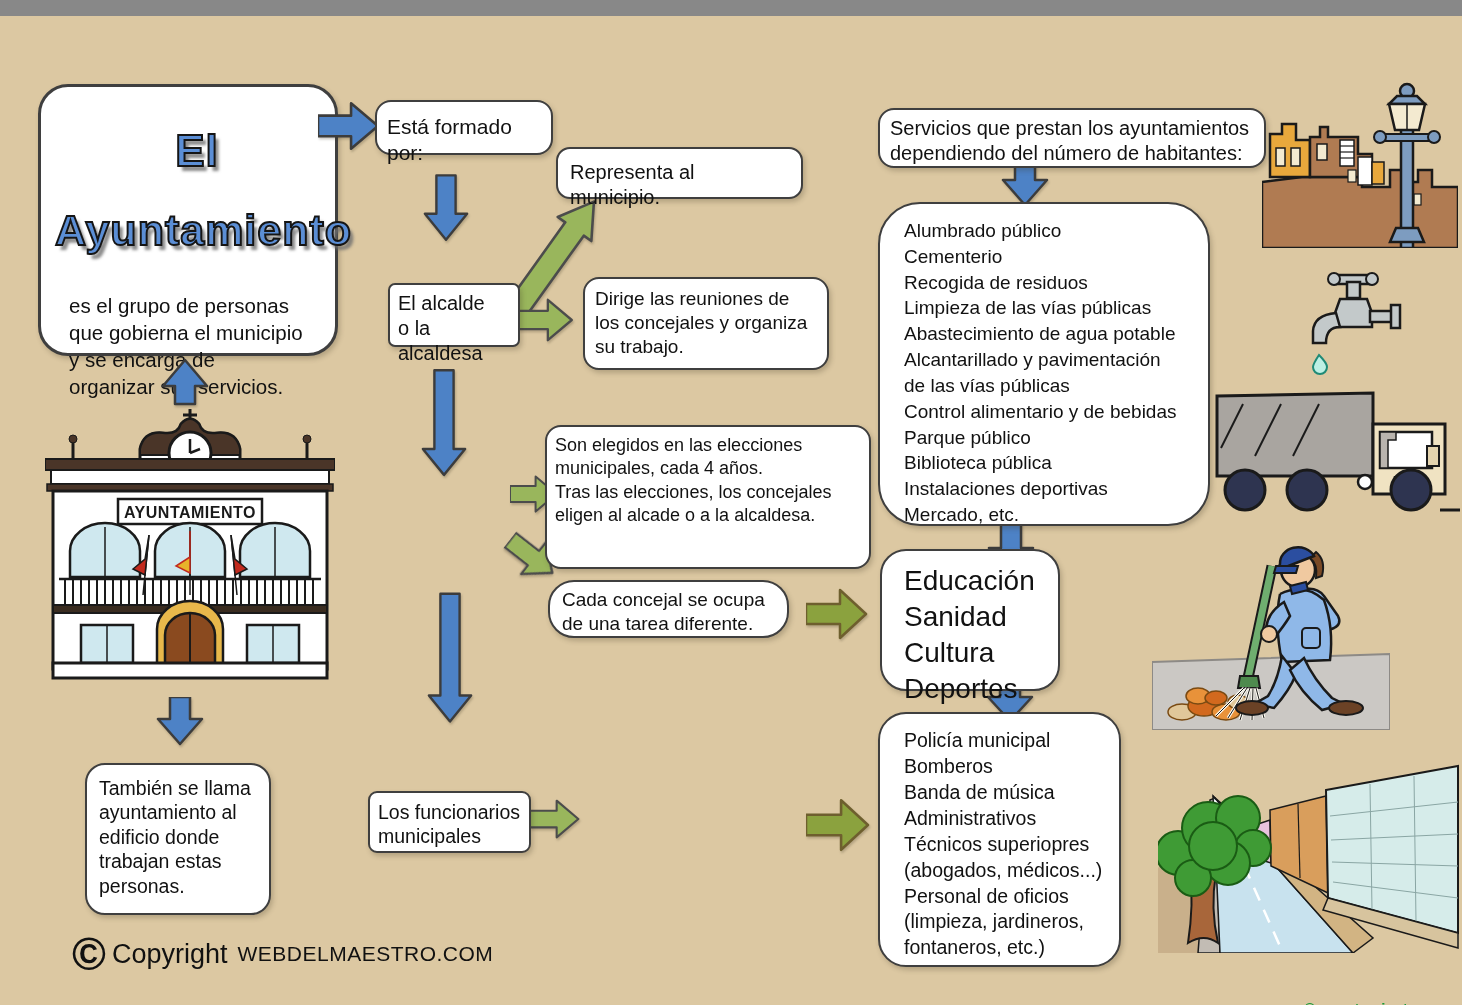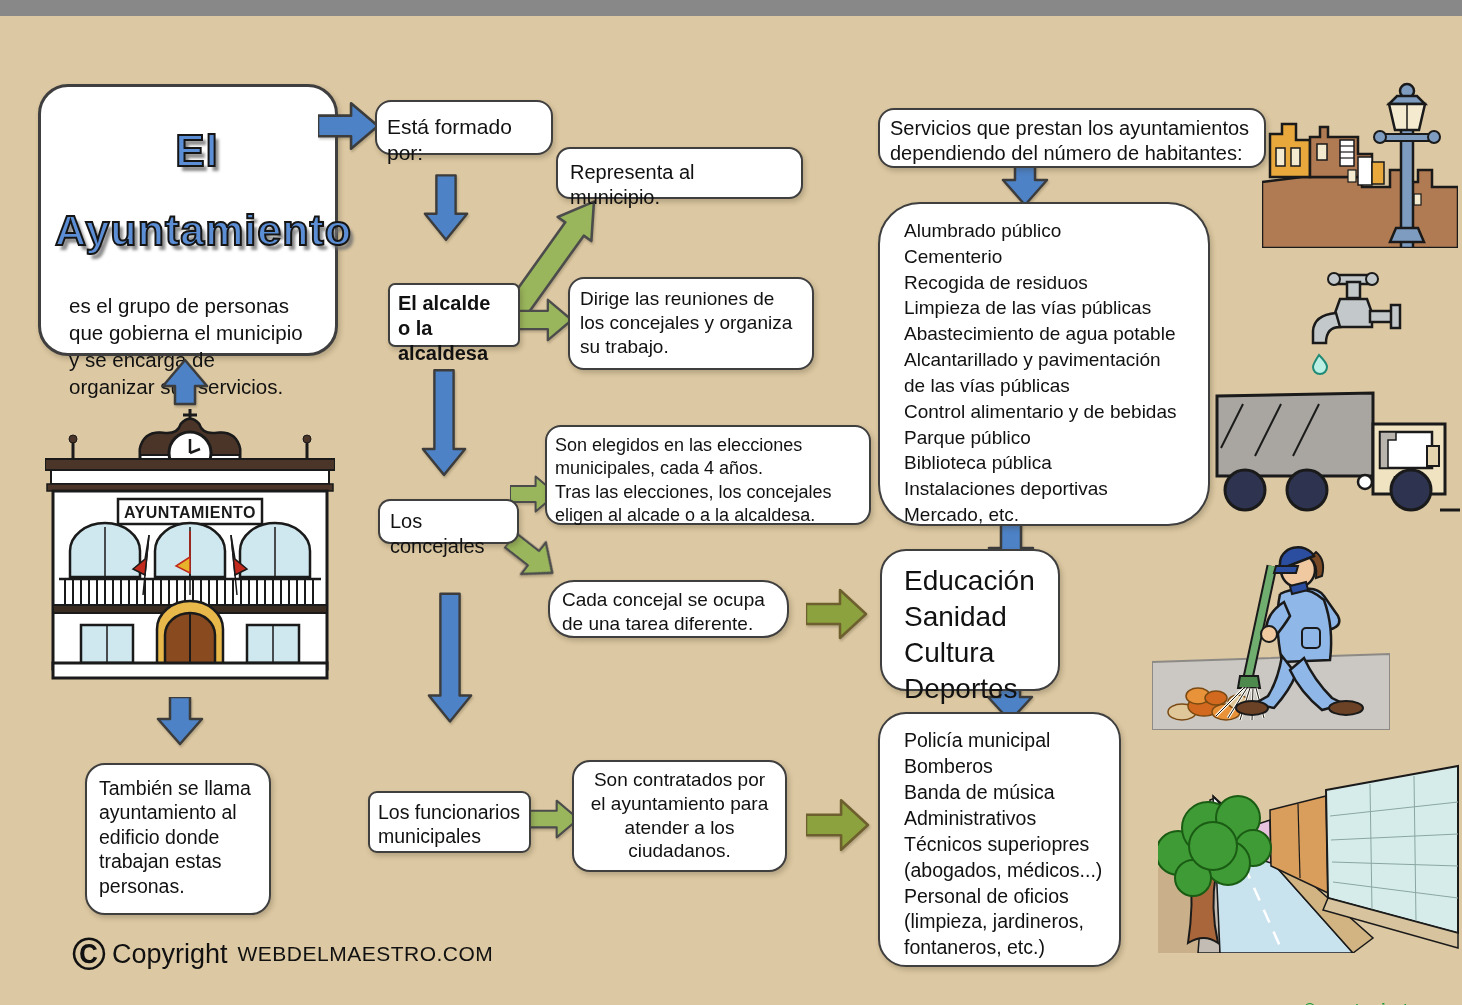--- a/index.html
+++ b/index.html
@@ -81,44 +81,39 @@
       <polygon points="0,17 34,17 34,3 60,27 34,51 34,37 0,37" style="fill:var(--c-olive_arrow)" stroke="#6e5f2e" stroke-width="2.5"></polygon>
     </svg>
   <svg class="arrow" style="left:806px;top:781px" width="64" height="56" viewBox="0 0 62 54">
       <polygon points="0,17 34,17 34,3 60,27 34,51 34,37 0,37" style="fill:var(--c-olive_arrow)" stroke="#6e5f2e" stroke-width="2.5"></polygon>
     </svg>
 
   <div class="box" style="left:375px;top:84px;width:178px;height:55px;border-radius:16px;font-size:21px;padding:12px 10px;">Está formado por:</div>
 
   <div class="box" style="left:556px;top:131px;width:247px;height:52px;border-radius:14px;font-size:20px;padding:11px 12px;">Representa al municipio.</div>
 
-  <div class="box" style="left:388px;top:267px;width:132px;height:64px;border-radius:7px;font-size:20px;padding:6px 8px;font-weight:bold;">El alcalde
+  <div class="box" style="left:388px;top:267px;width:132px;height:64px;border-radius:7px;font-size:20px;padding:6px 8px;">El alcalde
 o la alcaldesa</div>
 
-  <div class="box" style="left:568px;top:261px;width:246px;height:93px;border-radius:16px;font-size:19px;padding:8px 10px;">Dirige las reuniones de
+  <div class="box" style="left:583px;top:261px;width:246px;height:93px;border-radius:16px;font-size:19px;padding:8px 10px;">Dirige las reuniones de
 los concejales y organiza
 su trabajo.</div>
 
-  <div class="box" style="left:545px;top:409px;width:326px;height:100px;border-radius:16px;font-size:18px;padding:7px 8px;line-height:1.3;">Son elegidos en las elecciones
+  <div class="box" style="left:545px;top:409px;width:326px;height:144px;border-radius:16px;font-size:18px;padding:7px 8px;line-height:1.3;">Son elegidos en las elecciones
 municipales, cada 4 años.
 Tras las elecciones, los concejales
 eligen al alcade o a la alcaldesa.</div>
 
-  <div class="box" style="left:378px;top:483px;width:141px;height:45px;border-radius:12px;font-size:20px;padding:8px 10px;">Los concejales</div>
 
   <div class="box" style="left:548px;top:564px;width:241px;height:58px;border-radius:26px;font-size:19px;padding:6px 12px;">Cada concejal se ocupa
 de una tarea diferente.</div>
 
   <div class="box" style="left:368px;top:775px;width:163px;height:62px;border-radius:9px;font-size:19.5px;padding:7px 8px;">Los funcionarios
 municipales</div>
 
-  <div class="box" style="left:572px;top:744px;width:215px;height:112px;border-radius:18px;font-size:19px;padding:6px 6px;text-align:center;">Son contratados por
-el ayuntamiento para
-atender a los
-ciudadanos.</div>
 
   <div class="box" style="left:85px;top:747px;width:186px;height:152px;border-radius:20px;font-size:19.5px;padding:11px 12px;">También se llama
 ayuntamiento al
 edificio donde
 trabajan estas
 personas.</div>
 
   <div class="box" style="left:878px;top:92px;width:388px;height:60px;border-radius:16px;font-size:20px;padding:6px 10px;">Servicios que prestan los ayuntamientos
 dependiendo del número de habitantes:</div>
 

